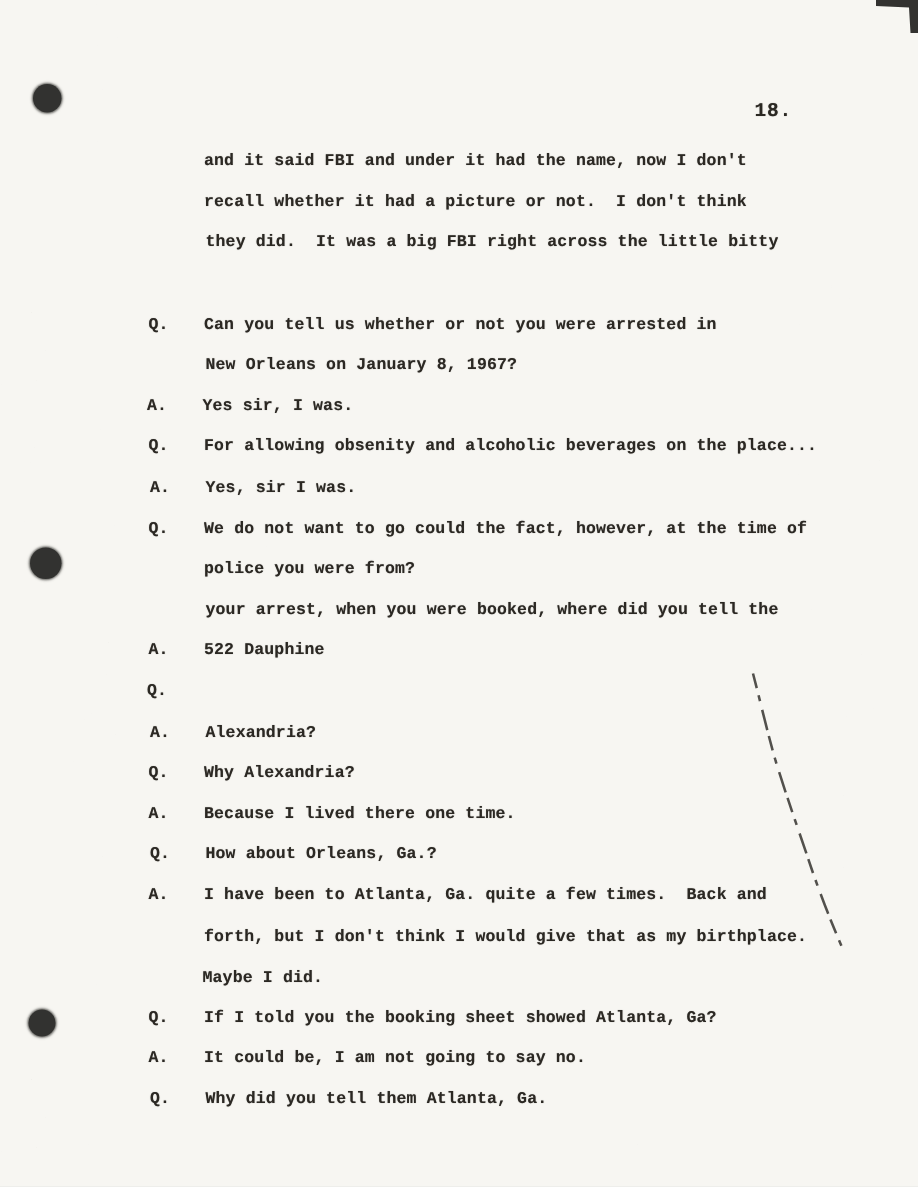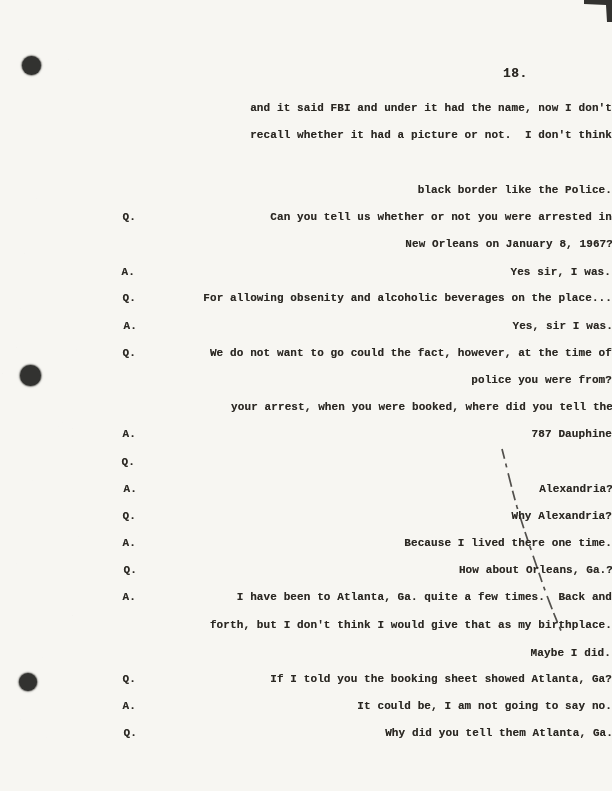--- a/index.html
+++ b/index.html
@@ -7,21 +7,20 @@
     --paper:#f7f6f2;
     --ink:#2b2823;
   }
   .page{
     position:relative;
     width:612px;height:791px;
     background:var(--paper);
     overflow:hidden;
     font-family:"Liberation Mono","DejaVu Sans Mono",monospace;
     color:var(--ink);
-    text-align:right;
   }
   .overlay{
     position:absolute;left:0;top:0;width:612px;height:791px;
     pointer-events:none;
   }
   .page-number{
     position:absolute;left:503px;top:66px;
     font-size:13px;font-weight:700;
     letter-spacing:0.5px;
     text-shadow:0 0 0.6px rgba(43,40,35,0.55);
@@ -101,25 +100,25 @@
     <span class="ltext">and it said FBI and under it had the name, now I don't</span>
   </div>
 
   <div class="tline">
     <span class="speaker"></span>
     <span class="ltext">recall whether it had a picture or not.  I don't think</span>
   </div>
 
   <div class="tline">
     <span class="speaker"></span>
-  </div>
-
-  <div class="tline">
-    <span class="speaker"></span>
-    <span class="ltext">black border like the Police.</span>
+    <span class="ltext">they did.  It was a big FBI right across the little bitty</span>
+  </div>
+
+  <div class="tline">
+    <span class="speaker"></span>
   </div>
 
   <div class="tline">
     <span class="speaker">Q.</span>
     <span class="ltext">Can you tell us whether or not you were arrested in</span>
   </div>
 
   <div class="tline">
     <span class="speaker"></span>
     <span class="ltext">New Orleans on January 8, 1967?</span>
@@ -150,21 +149,21 @@
     <span class="ltext">police you were from?</span>
   </div>
 
   <div class="tline">
     <span class="speaker"></span>
     <span class="ltext">your arrest, when you were booked, where did you tell the</span>
   </div>
 
   <div class="tline">
     <span class="speaker">A.</span>
-    <span class="ltext">787 Dauphine</span>
+    <span class="ltext">522 Dauphine</span>
   </div>
 
   <div class="tline">
     <span class="speaker">Q.</span>
   </div>
 
   <div class="tline">
     <span class="speaker">A.</span>
     <span class="ltext">Alexandria?</span>
   </div>

